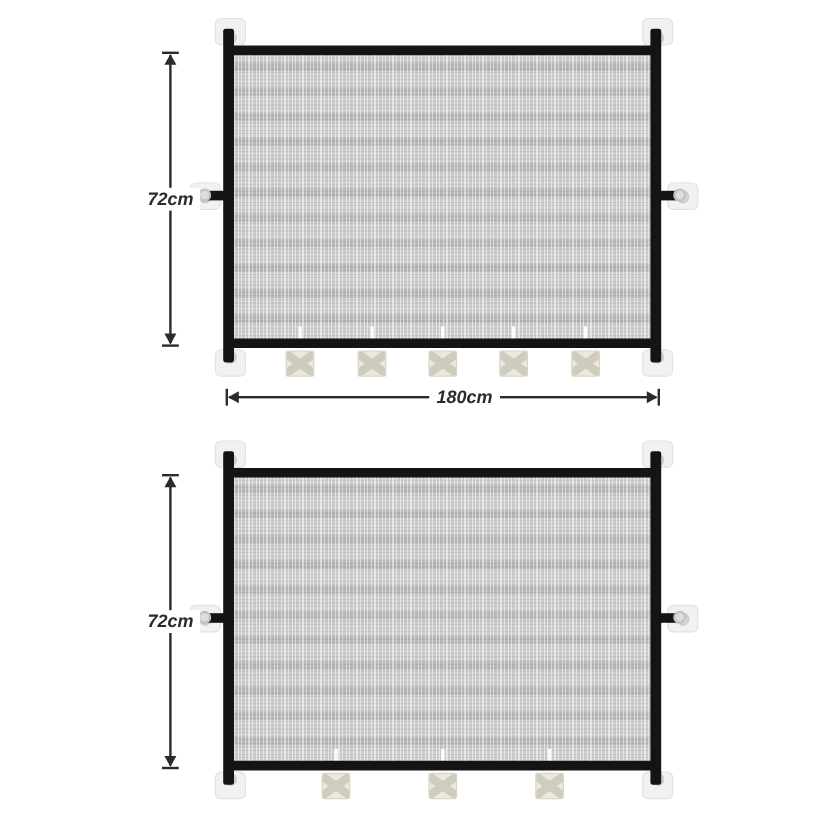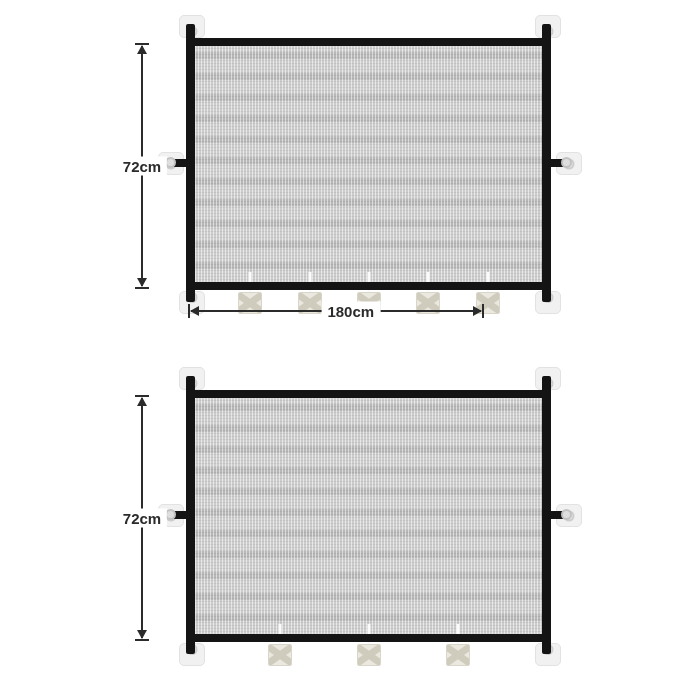--- a/index.html
+++ b/index.html
@@ -11,21 +11,21 @@
     --buckle:#ebe8df;
     --buckle-x:#cfcbbd;
     --dim:#2b2b2b;
   }
   html,body{margin:0;padding:0;background:var(--bg);}
   .canvas{
     position:relative;width:700px;height:700px;overflow:hidden;
     background:var(--bg);
     font-family:"Liberation Sans", sans-serif;
   }
-  .gate{position:absolute;left:0;width:700px;height:348px;}
+  .gate{position:absolute;left:0;width:700px;height:348px;font-style:italic;}
 
   
   .mesh{
     position:absolute;left:195px;top:45px;width:347px;height:238px;z-index:1;
     background-color:var(--mesh);
     background-image:
       repeating-linear-gradient(90deg, rgba(255,255,255,0.45) 0 1px, rgba(0,0,0,0.04) 1px 3px),
       repeating-linear-gradient(0deg, rgba(0,0,0,0.06) 0 1px, rgba(0,0,0,0) 1px 3px),
       repeating-linear-gradient(0deg, rgba(255,255,255,0.22) 0 14px, rgba(0,0,0,0.05) 14px 21px);
   }
@@ -64,21 +64,21 @@
   .vdim{position:absolute;left:135px;top:43px;width:14px;height:246px;z-index:5;}
   .vdim .tick{position:absolute;left:0;width:14px;height:2px;background:var(--dim);}
   .vdim .tick-top{top:0;}
   .vdim .tick-bottom{bottom:0;}
   .vdim .vline{position:absolute;left:calc(50% - 0.75px);width:1.5px;top:3px;bottom:3px;background:var(--dim);}
   .tri{position:absolute;width:0;height:0;}
   .tri-up{left:50%;transform:translateX(-50%);top:2px;
           border-left:5px solid transparent;border-right:5px solid transparent;border-bottom:9px solid var(--dim);}
   .tri-down{left:50%;transform:translateX(-50%);bottom:2px;
           border-left:5px solid transparent;border-right:5px solid transparent;border-top:9px solid var(--dim);}
-  .hdim{position:absolute;left:188px;top:304px;width:296px;height:14px;z-index:5;}
+  .hdim{position:absolute;left:188px;top:324px;width:362px;height:14px;z-index:5;}
   .hdim .tick{position:absolute;top:0;width:2px;height:14px;background:var(--dim);}
   .hdim .tick-left{left:0;}
   .hdim .tick-right{right:0;}
   .hdim .hline{position:absolute;top:calc(50% - 0.75px);height:1.5px;left:3px;right:3px;background:var(--dim);}
   .tri-left{top:50%;transform:translateY(-50%);left:2px;
           border-top:5px solid transparent;border-bottom:5px solid transparent;border-right:9px solid var(--dim);}
   .tri-right{top:50%;transform:translateY(-50%);right:2px;
           border-top:5px solid transparent;border-bottom:5px solid transparent;border-left:9px solid var(--dim);}
   .dim-label{position:absolute;left:50%;top:50%;transform:translate(-50%,-50%);
           background:var(--bg);padding:2px 6px;font-size:15px;font-weight:600;

